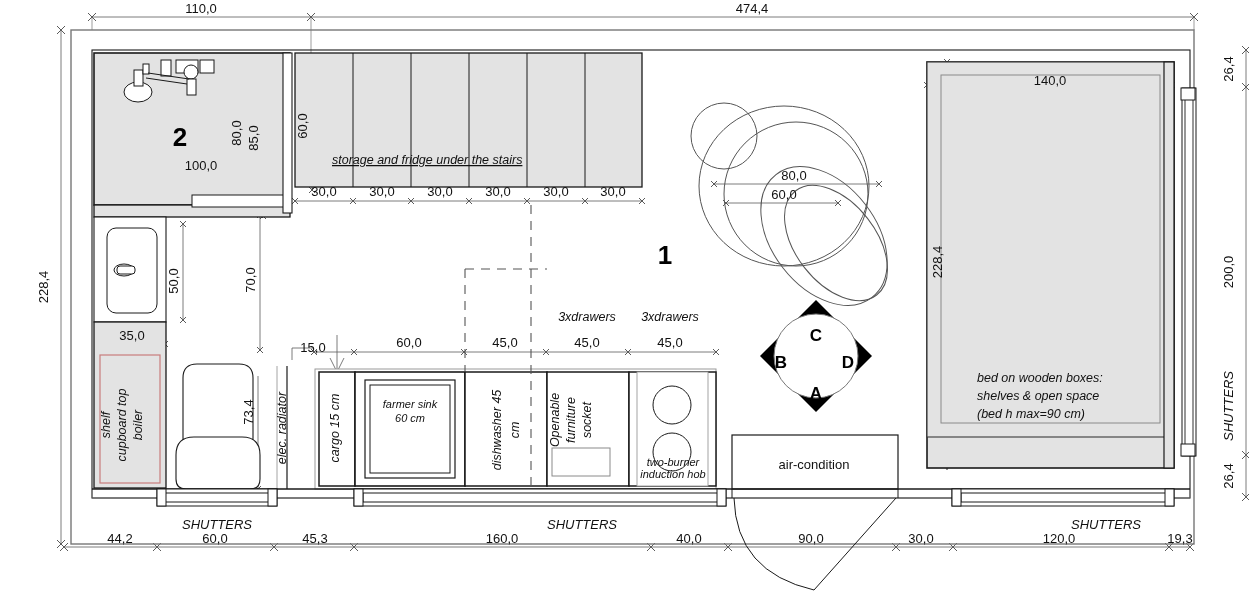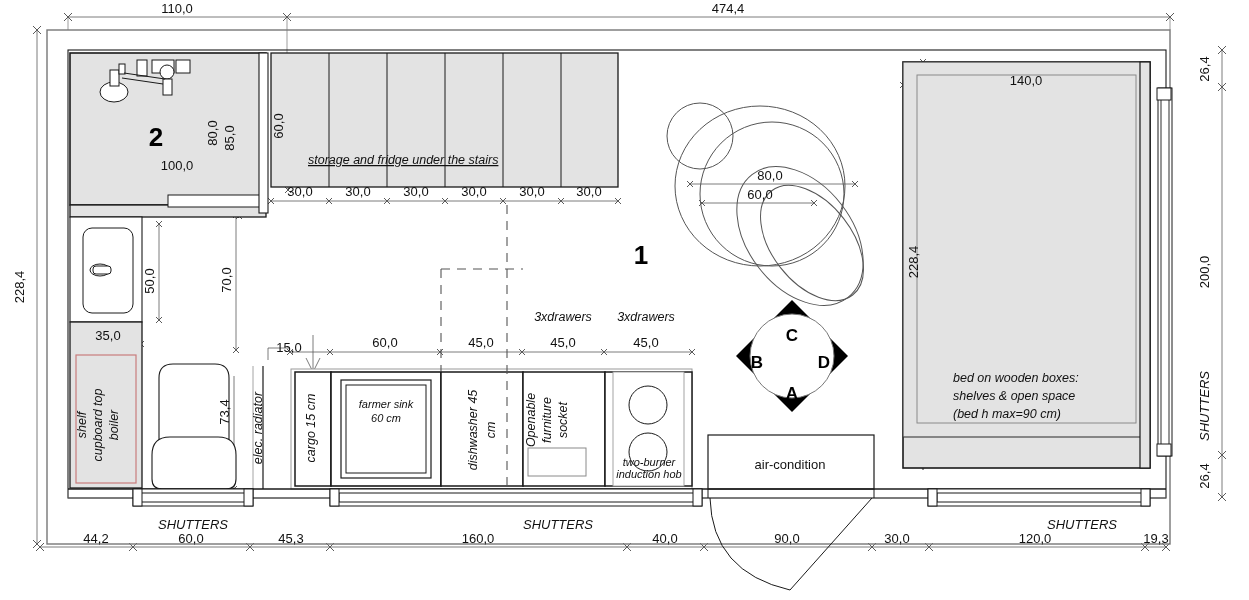--- a/index.html
+++ b/index.html
@@ -1,19 +1,19 @@
 <!DOCTYPE html>
 <html><head>
 <meta charset="utf-8">
 <title>Floor Plan</title>
 <style>
   html,body{margin:0;padding:0;background:#ffffff;}
   body{width:1249px;height:600px;overflow:hidden;
        font-family:"Liberation Sans", sans-serif;color:#111;}
-  #plan{position:relative;width:1049px;height:600px;}
+  #plan{position:relative;width:1049px;height:600px;margin-left:24px;}
   svg{display:block;}
   .dimtxt{font-family:"Liberation Sans", sans-serif;font-size:13px;fill:#111;}
   .italic{font-style:italic;}
   .roomnum{font-family:"Liberation Sans", sans-serif;font-weight:bold;font-size:26px;fill:#000;}
   .compass{font-family:"Liberation Sans", sans-serif;font-weight:bold;font-size:17px;fill:#000;}
   .lbl{font-family:"Liberation Sans", sans-serif;font-size:12.5px;fill:#111;font-style:italic;}
   .lbl-sm{font-family:"Liberation Sans", sans-serif;font-size:11px;fill:#111;font-style:italic;}
   .lbl-pl{font-family:"Liberation Sans", sans-serif;font-size:13px;fill:#111;}
 </style>
 </head>

